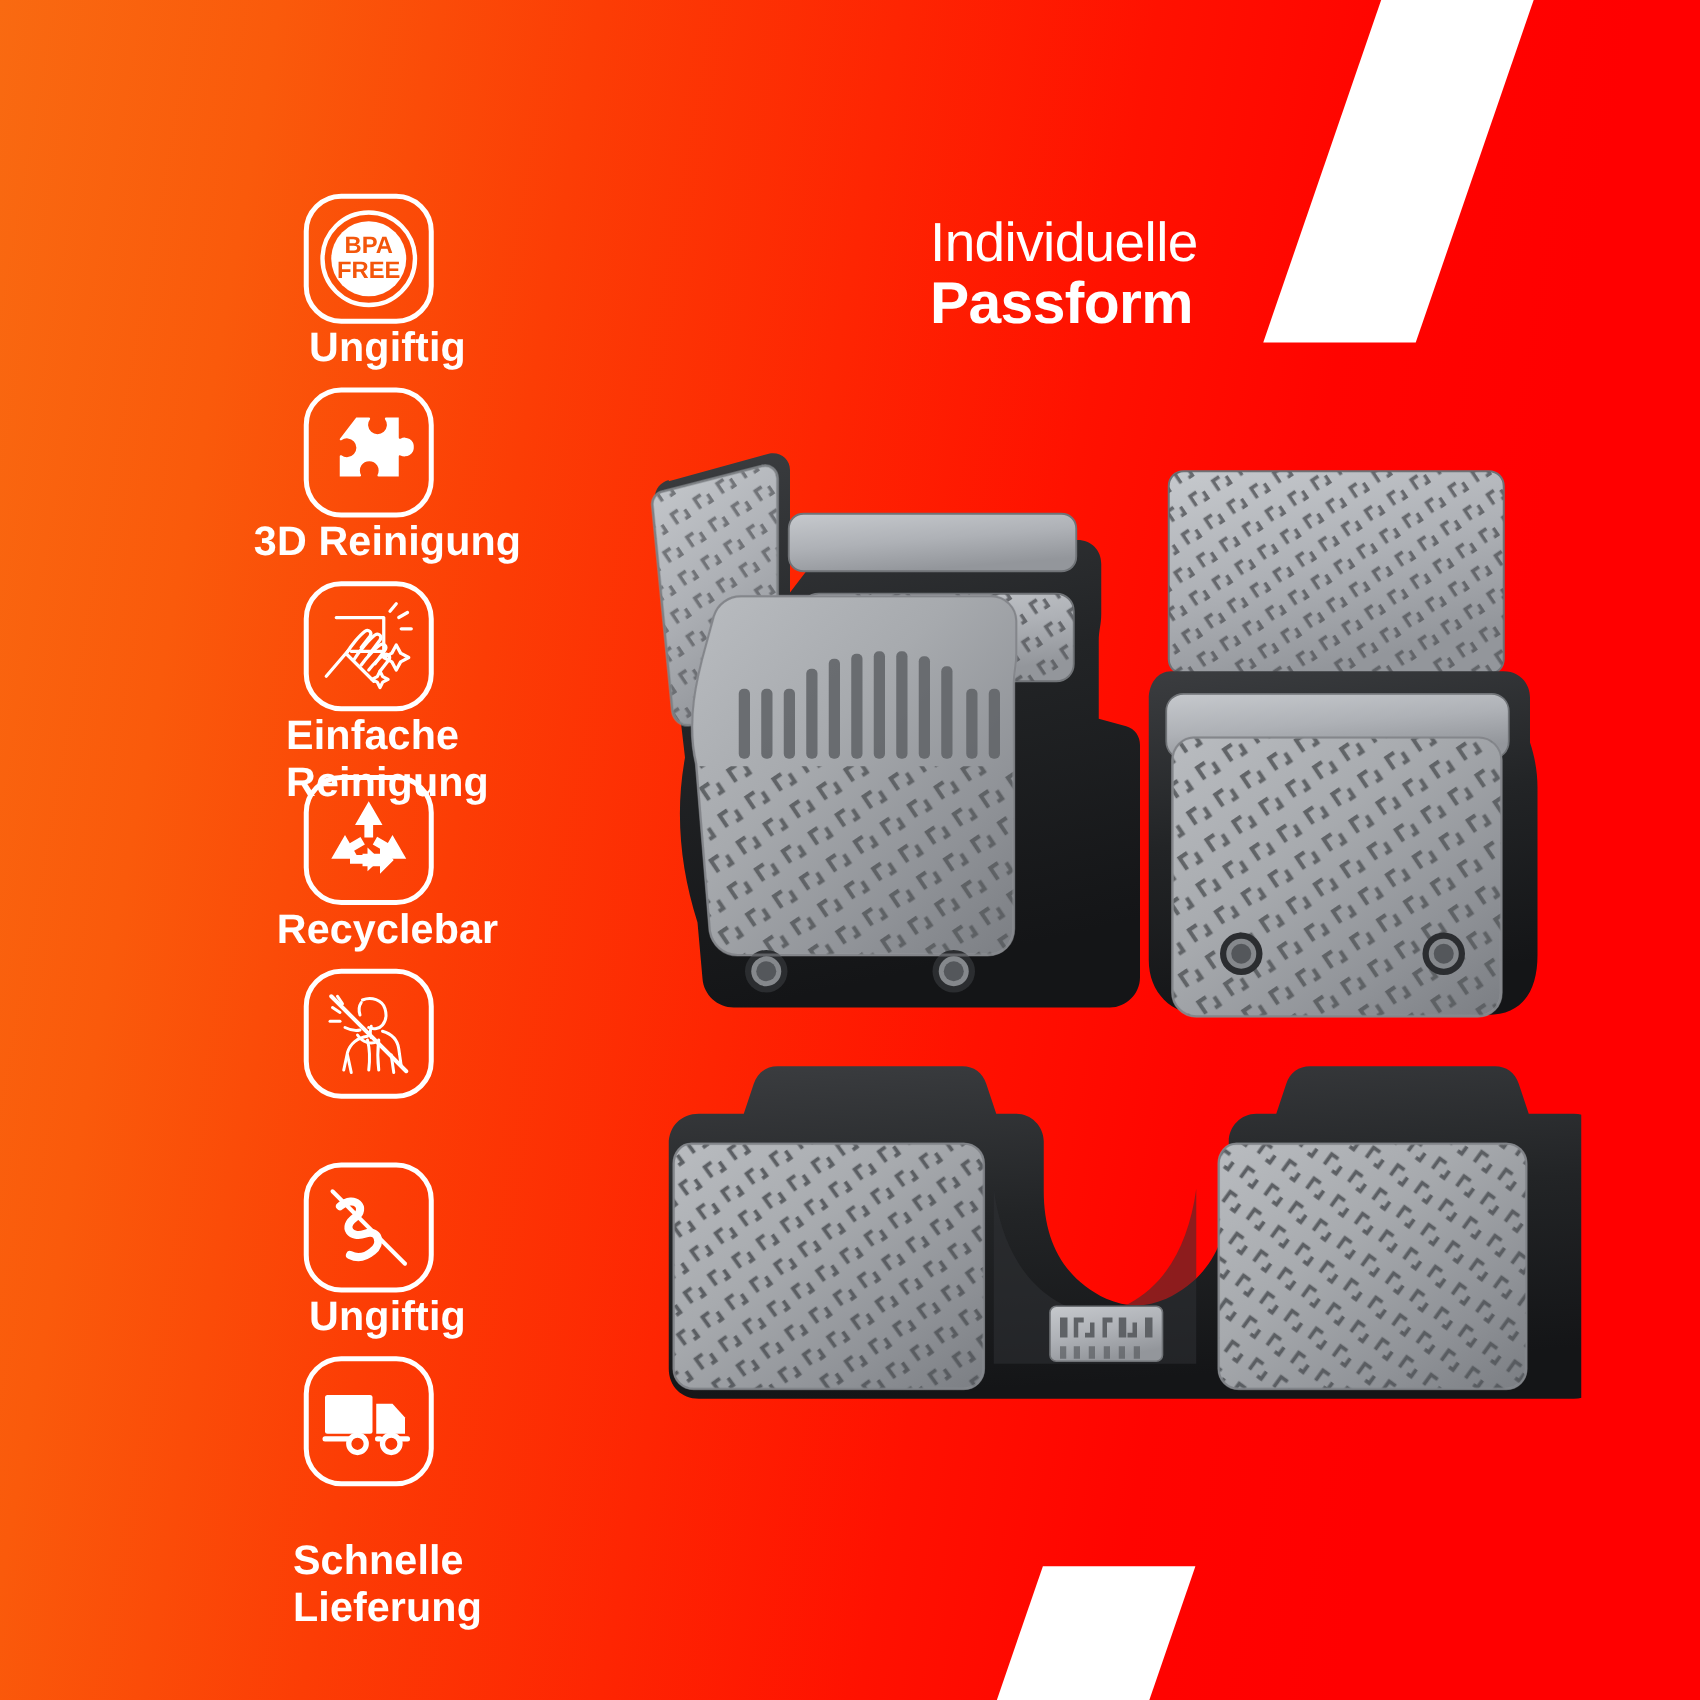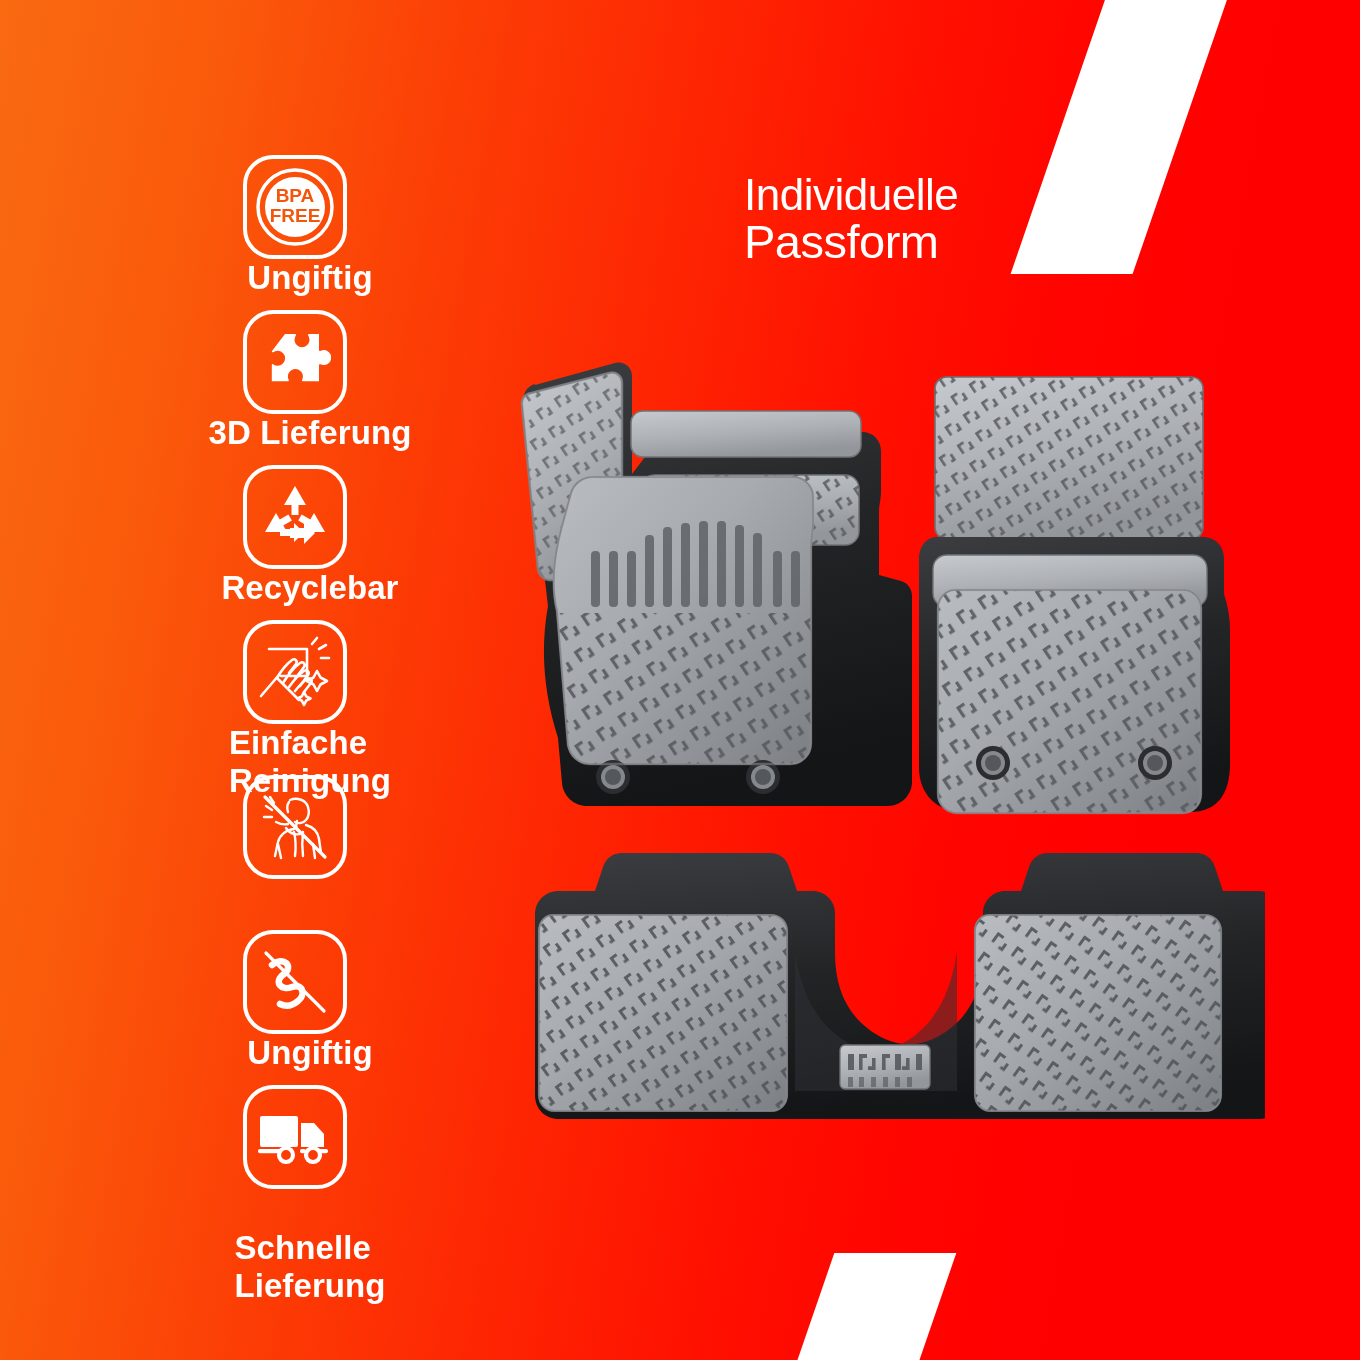--- a/index.html
+++ b/index.html
@@ -49,21 +49,21 @@
   
   .headline {
     position:absolute;
     left:744px; top:172px;
     z-index:5;
     color:#FFFFFF;
     line-height:1.04;
     letter-spacing:-0.5px;
   }
   .headline .l1 { display:block; font-size:44px; font-weight:400; }
-  .headline .l2 { display:block; font-size:47px; font-weight:400; }
+  .headline .l2 { display:block; font-size:47px; font-weight:700; }
 
   
   .features {
     position:absolute;
     left:80px; top:155px;
     width:430px;
     z-index:5;
   }
   .feature {
     display:flex;
@@ -135,39 +135,21 @@
     <div class="feature">
       <div class="icon-box">
         <svg width="72" height="72" viewBox="0 0 72 72">
           <path fill="#fff" d="M26 8 h10 a1 1 0 0 1 1 1.3 a7.5 7.5 0 1 0 12 0 a1 1 0 0 1 1 -1.3
                                h10 v16 a1 1 0 0 0 1.4 .9 a7.5 7.5 0 1 1 0 13.4
                                a1 1 0 0 0 -1.4 .9 v16 h-16 a1 1 0 0 1 -.9 -1.4
                                a7.5 7.5 0 1 0 -13.4 0 a1 1 0 0 1 -.9 1.4 h-16 v-16
                                a1 1 0 0 1 1.3 -1 a7.5 7.5 0 1 0 0 -12 a1 1 0 0 1 -1.3 -1 z"></path>
         </svg>
       </div>
-      <div class="feature-label">3D Lieferung</div>
-    </div>
-
-    <div class="feature">
-      <div class="icon-box">
-        <svg width="70" height="70" viewBox="0 0 70 70">
-          <g fill="#fff">
-            <path d="M35 4 L46 23 L38.5 23 L38.5 33 L31.5 33 L31.5 23 L24 23 Z"></path>
-            <path d="M5 50 L16 31 L19.8 37.5 L28.4 32.5 L31.9 38.6 L23.3 43.6 L27 50 Z"></path>
-            <path d="M65 50 L43 50 L46.8 43.5 L38.2 38.5 L41.7 32.4 L50.3 37.4 L54 31 Z"></path>
-            <path d="M20 47 L34 47 L34 41 L44 50.5 L34 60 L34 54 L20 54 Z"></path>
-            <path d="M50 47 L36 47 L36 41 L26 50.5 L36 60 L36 54 L50 54 Z" opacity="0"></path>
-            <path d="M12 49 L26 49 L26 56 L38 56 L38 63 L22 63 Z" opacity="0"></path>
-            <path d="M14 52 h16 v7 h-9 z" opacity="0"></path>
-            <path d="M30 46 L44 46 L44 40 L55 51 L44 62 L44 56 L30 56 Z"></path>
-          </g>
-        </svg>
-      </div>
-      <div class="feature-label">Recyclebar</div>
+      <div class="feature-label">3D Reinigung</div>
     </div>
 
     <div class="feature">
       <div class="icon-box">
         <svg width="76" height="74" viewBox="0 0 76 74">
           <g fill="none" stroke="#fff" stroke-width="2.6" stroke-linecap="round" stroke-linejoin="round">
             <path d="M12 14 H50 V41 H24"></path>
             <path d="M4 61 L22 40"></path>
             <path d="M20 43 c4 -7 11 -15 15 -18 c3 -2 6 1 4 4 l-7 9"></path>
             <path d="M26 48 c5 -8 13 -17 17 -20 c3 -2 6 1 4 4 l-9 12"></path>
@@ -177,20 +159,38 @@
             <path d="M55 9 l5 -6"></path>
             <path d="M62 14 l7 -4"></path>
             <path d="M64 23 l8 0"></path>
             <path d="M60 36 l3.5 6.5 L70 46 l-6.5 3.5 L60 56 l-3.5 -6.5 L50 46 l6.5 -3.5 z"></path>
             <path d="M47 57 l2.2 4.3 L53.5 63.5 l-4.3 2.2 L47 70 l-2.2 -4.3 L40.5 63.5 l4.3 -2.2 z"></path>
           </g>
         </svg>
       </div>
       <div class="feature-label">Einfache
 Reinigung</div>
+    </div>
+
+    <div class="feature">
+      <div class="icon-box">
+        <svg width="70" height="70" viewBox="0 0 70 70">
+          <g fill="#fff">
+            <path d="M35 4 L46 23 L38.5 23 L38.5 33 L31.5 33 L31.5 23 L24 23 Z"></path>
+            <path d="M5 50 L16 31 L19.8 37.5 L28.4 32.5 L31.9 38.6 L23.3 43.6 L27 50 Z"></path>
+            <path d="M65 50 L43 50 L46.8 43.5 L38.2 38.5 L41.7 32.4 L50.3 37.4 L54 31 Z"></path>
+            <path d="M20 47 L34 47 L34 41 L44 50.5 L34 60 L34 54 L20 54 Z"></path>
+            <path d="M50 47 L36 47 L36 41 L26 50.5 L36 60 L36 54 L50 54 Z" opacity="0"></path>
+            <path d="M12 49 L26 49 L26 56 L38 56 L38 63 L22 63 Z" opacity="0"></path>
+            <path d="M14 52 h16 v7 h-9 z" opacity="0"></path>
+            <path d="M30 46 L44 46 L44 40 L55 51 L44 62 L44 56 L30 56 Z"></path>
+          </g>
+        </svg>
+      </div>
+      <div class="feature-label">Recyclebar</div>
     </div>
 
     <div class="feature">
       <div class="icon-box">
         <svg width="78" height="78" viewBox="0 0 78 78">
           <g fill="none" stroke="#fff" stroke-width="2.4" stroke-linecap="round" stroke-linejoin="round">
             <path d="M34 12 c7 -3 16 0 18 7 c1.5 5 0.5 10 -2 13 c-2.5 3 -7 4 -11 2"></path>
             <path d="M33 14 c-2 3 -2 7 -1 10"></path>
             <path d="M41 33 c-1 4 -1 7 0 9"></path>
             <path d="M50 37 c7 2 12 7 13 14 l2 14"></path>

